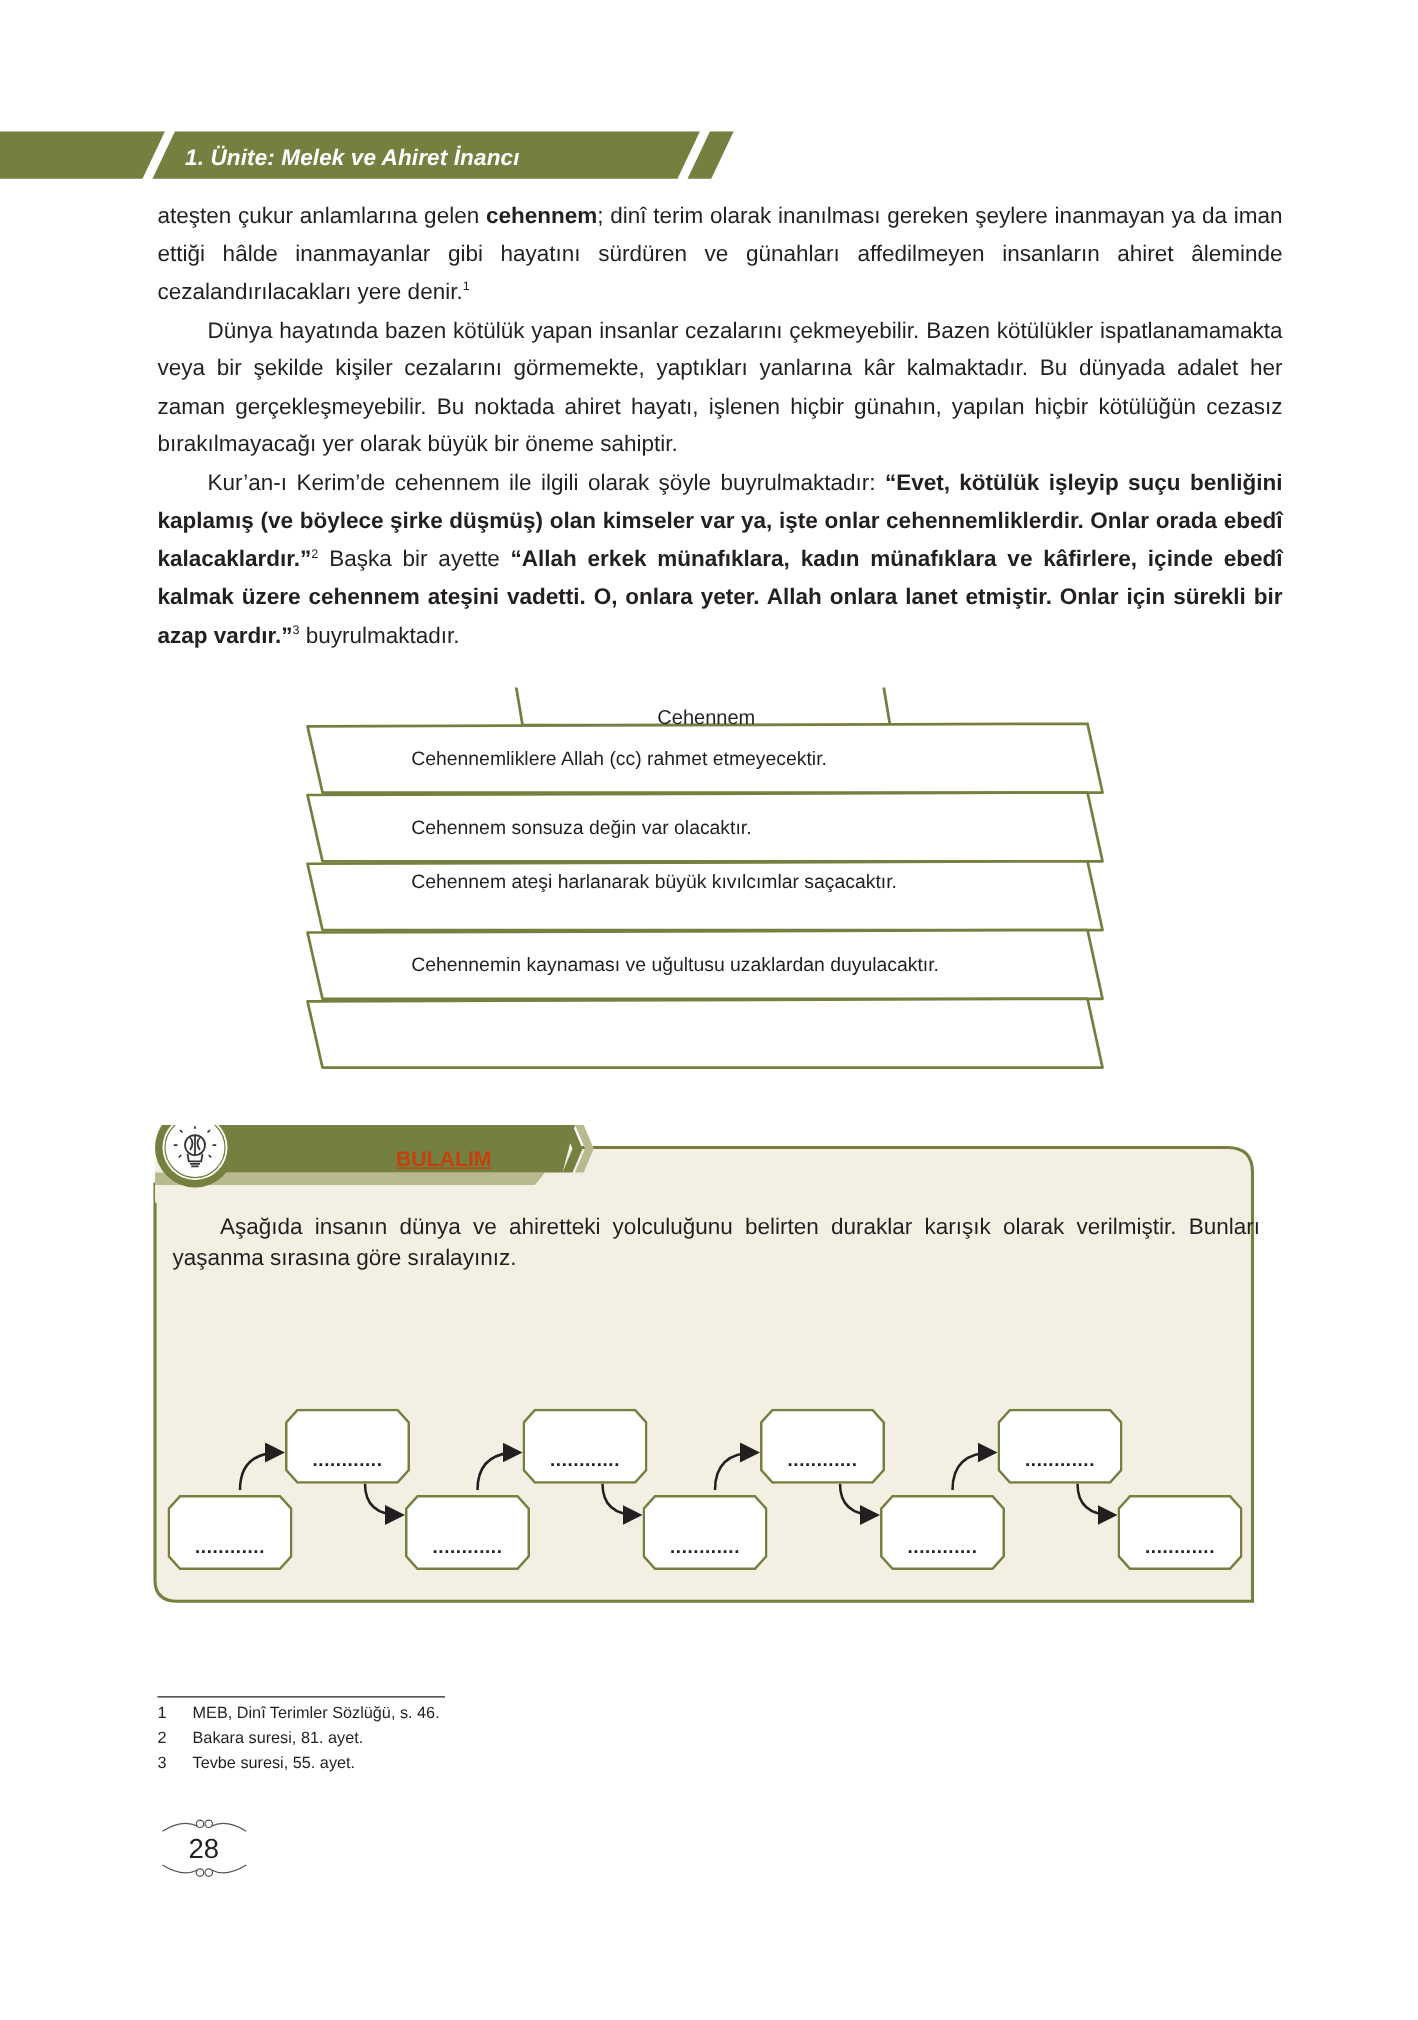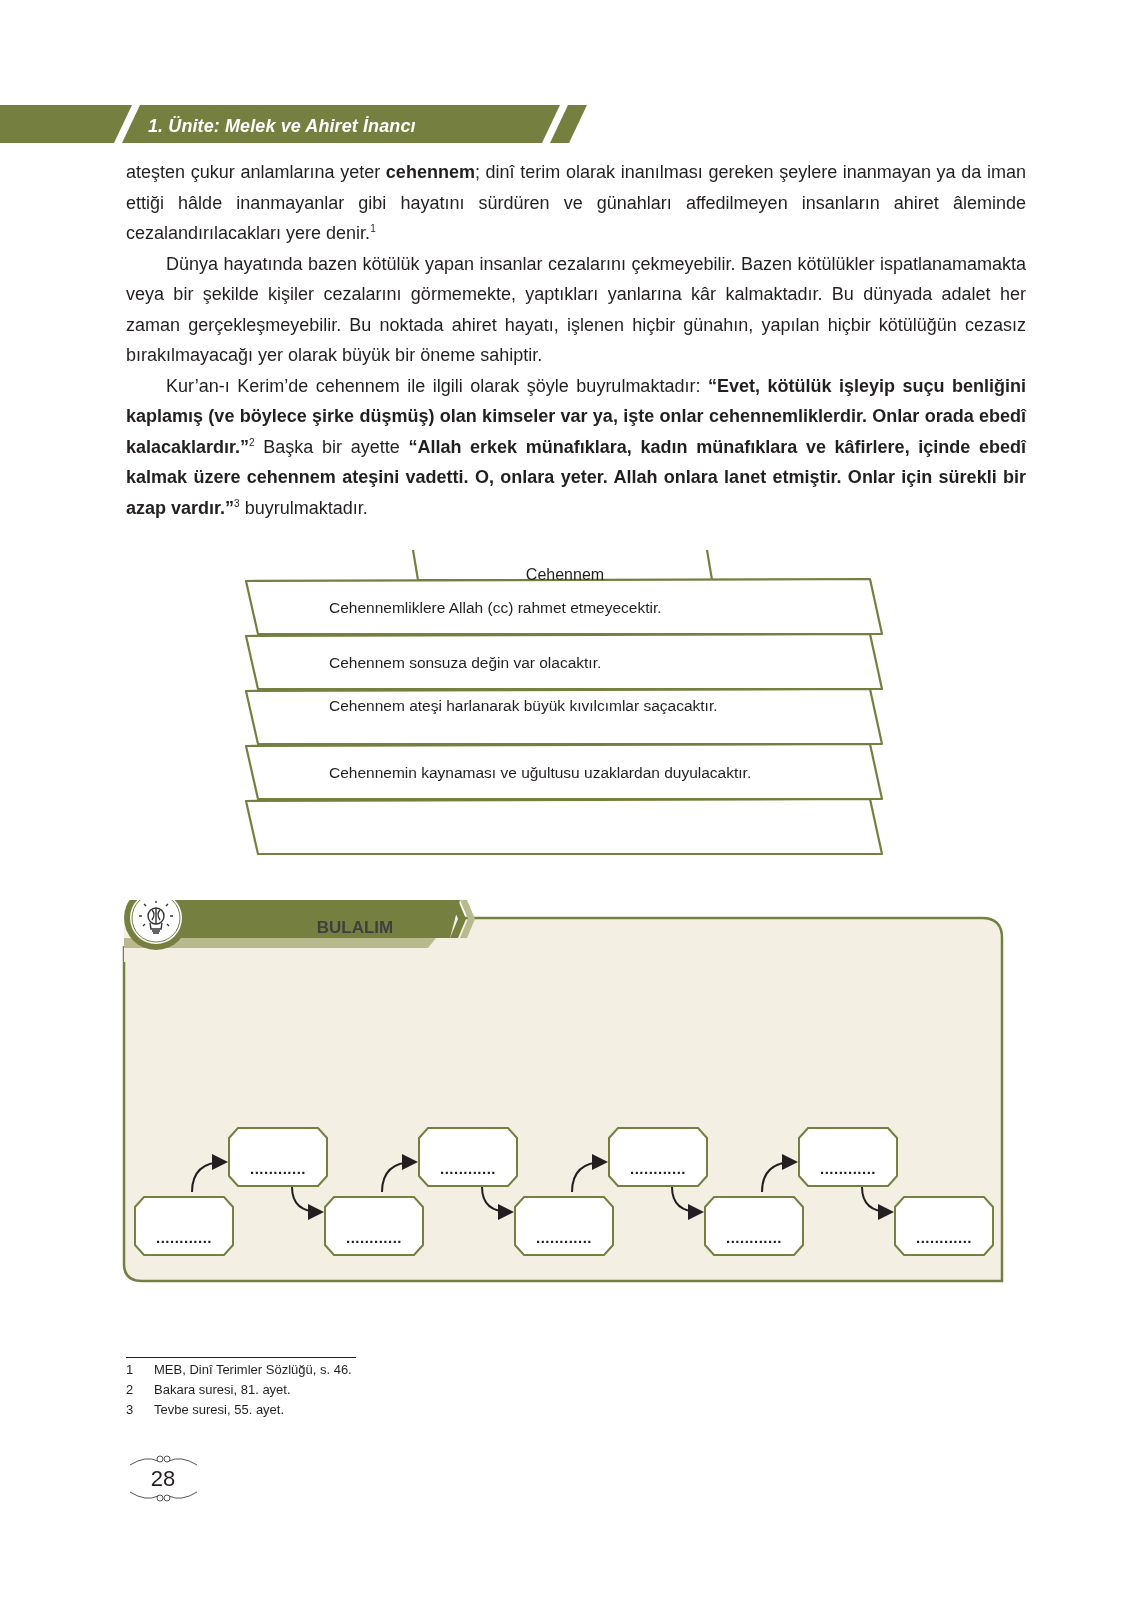--- a/index.html
+++ b/index.html
@@ -25,22 +25,22 @@
   
   .diagram { position: absolute; left: 240px; top: 550px; width: 660px; height: 330px; }
   .diagram svg { position: absolute; left: 0; top: 0; }
   .diag-title { position: absolute; left: 170px; top: 16px; width: 310px; text-align: center; font-size: 16px; }
   .diag-item { position: absolute; left: 89px; font-size: 15.5px; }
 
   
   .activity { position: absolute; left: 120px; top: 900px; width: 910px; height: 420px; }
   .activity svg.frame { position: absolute; left: 0; top: 0; }
   .act-header-label {
-    position: absolute; left: 155px; top: 18px; width: 160px; text-align: center; color: #404040;
-    font-weight: bold; font-size: 17px;
+    position: absolute; left: 155px; top: 18px; width: 160px; text-align: center; color: #c2410c;
+    font-weight: bold; font-size: 17px; text-decoration: underline;
   }
   .act-icon { position: absolute; left: 4px; top: 0px; width: 64px; height: 64px; }
   .act-text { position: absolute; left: 18px; width: 870px; font-size: 18px; line-height: 25px; text-align: justify; }
   .act-text p { margin: 0; }
   .act-text .indent { text-indent: 38px; }
   .flow { position: absolute; left: 0; top: 0; }
   .flow-box {
     position: absolute; width: 100px; height: 60px;
   }
   .flow-box svg { position: absolute; left: 0; top: 0; }
@@ -62,21 +62,21 @@
 <div class="unit-banner">
   <svg width="600" height="40" viewBox="0 0 600 40">
     <polygon points="0,0 132,0 114,38 0,38" fill="#758040"></polygon>
     <polygon points="140,0 560,0 542,38 122,38" fill="#758040"></polygon>
     <polygon points="568,0 587,0 569,38 550,38" fill="#758040"></polygon>
   </svg>
 </div>
 <div class="unit-title">1. Ünite: Melek ve Ahiret İnancı</div>
 
 <div class="body-text" style="top:157px;">
-  <p><span>ateşten çukur anlamlarına yeter </span><b>cehennem</b><span>; dinî terim olarak inanılması gereken şeylere inanmayan ya da iman ettiği hâlde inanmayanlar gibi hayatını sürdüren ve günahları affedilmeyen insanların ahiret âleminde cezalandırılacakları yere denir.</span><sup>1</sup></p>
+  <p><span>ateşten çukur anlamlarına gelen </span><b>cehennem</b><span>; dinî terim olarak inanılması gereken şeylere inanmayan ya da iman ettiği hâlde inanmayanlar gibi hayatını sürdüren ve günahları affedilmeyen insanların ahiret âleminde cezalandırılacakları yere denir.</span><sup>1</sup></p>
   <p class="indent">Dünya hayatında bazen kötülük yapan insanlar cezalarını çekmeyebilir. Bazen kötülükler ispatlanamamakta veya bir şekilde kişiler cezalarını görmemekte, yaptıkları yanlarına kâr kalmaktadır. Bu dünyada adalet her zaman gerçekleşmeyebilir. Bu noktada ahiret hayatı, işlenen hiçbir günahın, yapılan hiçbir kötülüğün cezasız bırakılmayacağı yer olarak büyük bir öneme sahiptir.</p>
   <p class="indent"><span>Kur’an-ı Kerim’de cehennem ile ilgili olarak şöyle buyrulmaktadır: </span><b>“Evet, kötülük işleyip suçu benliğini kaplamış (ve böylece şirke düşmüş) olan kimseler var ya, işte onlar cehennemliklerdir. Onlar orada ebedî kalacaklardır.”</b><sup>2</sup><span> Başka bir ayette </span><b>“Allah erkek münafıklara, kadın münafıklara ve kâfirlere, içinde ebedî kalmak üzere cehennem ateşini vadetti. O, onlara yeter. Allah onlara lanet etmiştir. Onlar için sürekli bir azap vardır.”</b><sup>3</sup><span> buyrulmaktadır.</span></p>
 </div>
 
 <div class="diagram">
   <svg width="660" height="320" viewBox="0 0 660 320">
     <g fill="#ffffff" stroke="#758040" stroke-width="2.2" stroke-linejoin="round">
       <path d="M172,-6 L466,-6 L472,30 L178,30 Z"></path>
       <path d="M6,31 L630,29 L642,84 L18,84 Z"></path>
       <path d="M6,86 L630,84 L642,139 L18,139 Z"></path>
@@ -116,20 +116,21 @@
         <path d="M28,10 Q32,14 28,20 M36,10 Q32,14 36,20 M32,8 L32,24"></path>
         <path d="M26,23 L27,29 L37,29 L38,23"></path>
         <path d="M28,31 L36,31 M29,33 L35,33"></path>
         <path d="M32,3 L32,1 M22,6 L20,4 M42,6 L44,4 M18,16 L15,16 M46,16 L49,16 M21,24 L19,26 M43,24 L45,26"></path>
       </g>
     </svg>
   </div>
   <div class="act-header-label">BULALIM</div>
 
   <div class="act-text" style="top:69px;">
+    <p class="indent">Aşağıda insanın dünya ve ahiretteki yolculuğunu belirten duraklar karışık olarak verilmiştir. Bunları yaşanma sırasına göre sıralayınız.</p>
   </div>
 
   <svg class="flow" width="910" height="420" viewBox="0 0 910 420">
     <defs>
       <marker id="ah" markerWidth="8" markerHeight="8" refX="6" refY="4" orient="auto">
         <path d="M0,0 L8,4 L0,8 Z" fill="#231f20"></path>
       </marker>
     </defs>
     <g fill="none" stroke="#231f20" stroke-width="2" marker-end="url(#ah)">
       <path d="M72,292 Q72,262 104,262"></path>

